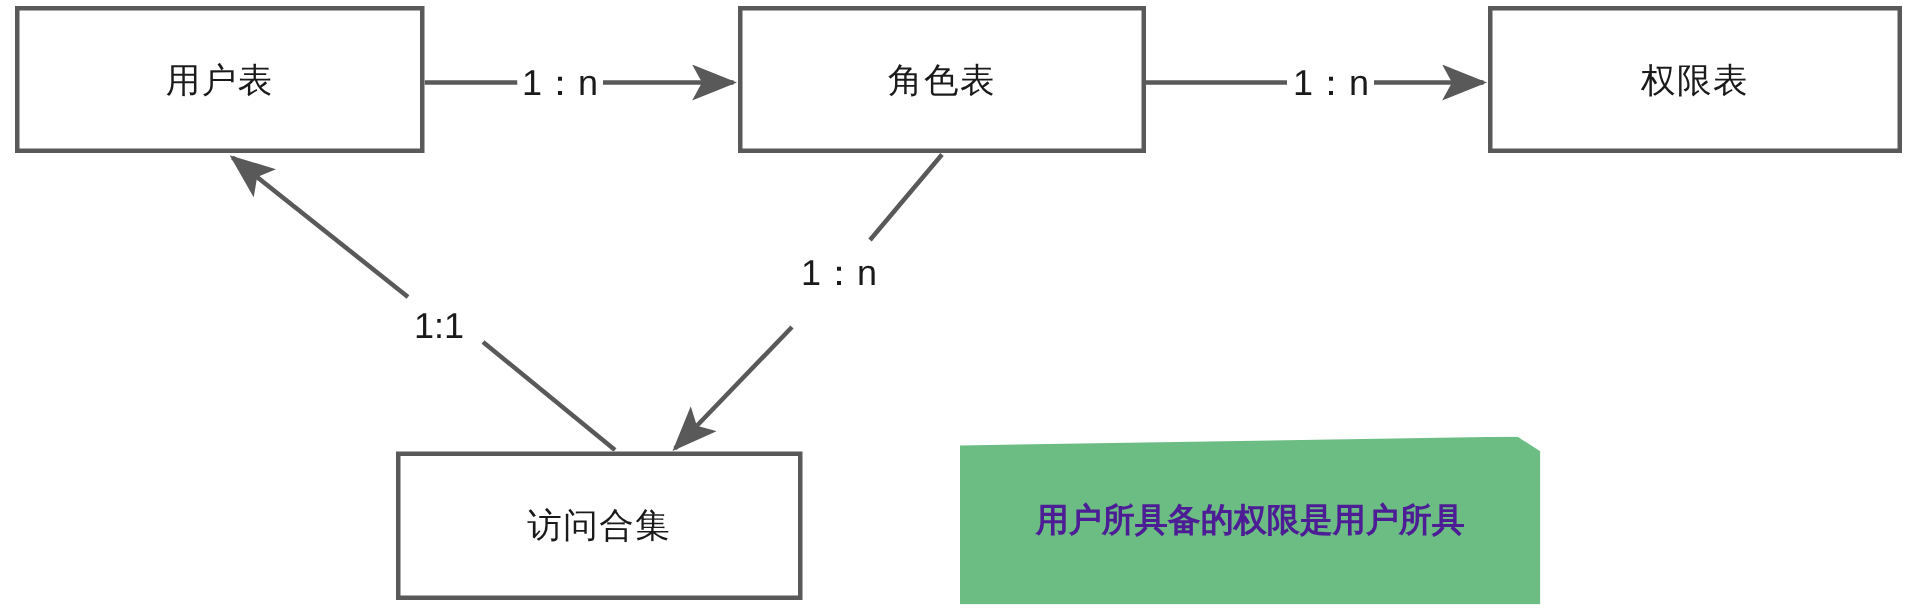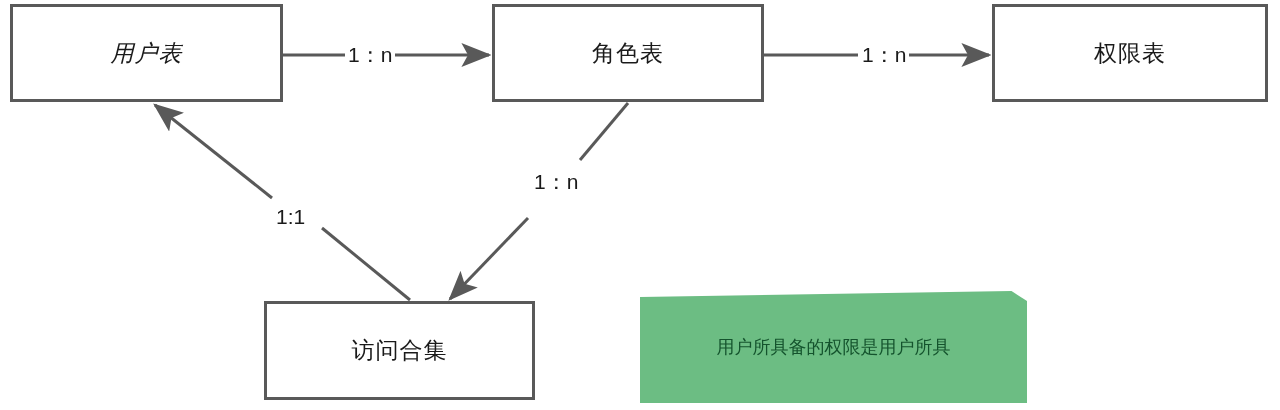--- a/index.html
+++ b/index.html
@@ -38,45 +38,46 @@
   }
   .node-label {
     font-size: 23px;
     color: #1a1a1a;
     letter-spacing: 1px;
     line-height: 1;
     white-space: nowrap;
   }
   .edge-label {
     position: absolute;
-    font-size: 21px;
+    font-size: 24px;
     color: #1a1a1a;
     background: #ffffff;
     line-height: 1;
     white-space: nowrap;
     padding: 2px 3px;
   }
   .edge-label.no-bg {
     background: transparent;
   }
   .note {
     position: absolute;
     box-sizing: border-box;
     background: #6cbd83;
     display: flex;
     flex-direction: column;
     align-items: center;
     justify-content: center;
     clip-path: polygon(0 6px, 96% 0, 100% 10px, 100% 100%, 0 100%);
   }
   .note-line {
-    font-size: 18px;
-    color: #14532d;
+    font-size: 22px;
+    color: #4c1d95;
     line-height: 1.45;
     white-space: nowrap;
+    font-weight: bold;
   }
 </style>
 </head>
 <body>
 
 <div id="canvas">
 
   <svg id="edges" viewBox="0 0 1280 410" width="1280" height="410" xmlns="http://www.w3.org/2000/svg">
     <defs>
       <marker id="arrowhead" markerWidth="10" markerHeight="8" refX="9.2" refY="4" orient="auto" markerUnits="strokeWidth">
@@ -98,21 +99,21 @@
       <line x1="628" y1="103" x2="580" y2="160" stroke="#595959" stroke-width="3"></line>
       <line x1="528" y1="218" x2="450" y2="299" stroke="#595959" stroke-width="3" marker-end="url(#arrowhead)"></line>
     </g>
 
     <g>
       <line x1="410" y1="300" x2="322" y2="228" stroke="#595959" stroke-width="3"></line>
       <line x1="272" y1="198" x2="155" y2="105" stroke="#595959" stroke-width="3" marker-end="url(#arrowhead)"></line>
     </g>
   </svg>
 
-  <div class="node" style="left:10px; top:4px; width:273px; height:98px;font-style:italic;">
+  <div class="node" style="left:10px; top:4px; width:273px; height:98px;">
     <span class="node-label">用户表</span>
   </div>
 
   <div class="node" style="left:992px; top:4px; width:276px; height:98px;">
     <span class="node-label">权限表</span>
   </div>
 
   <div class="node" style="left:492px; top:4px; width:272px; height:98px;">
     <span class="node-label">角色表</span>
   </div>

